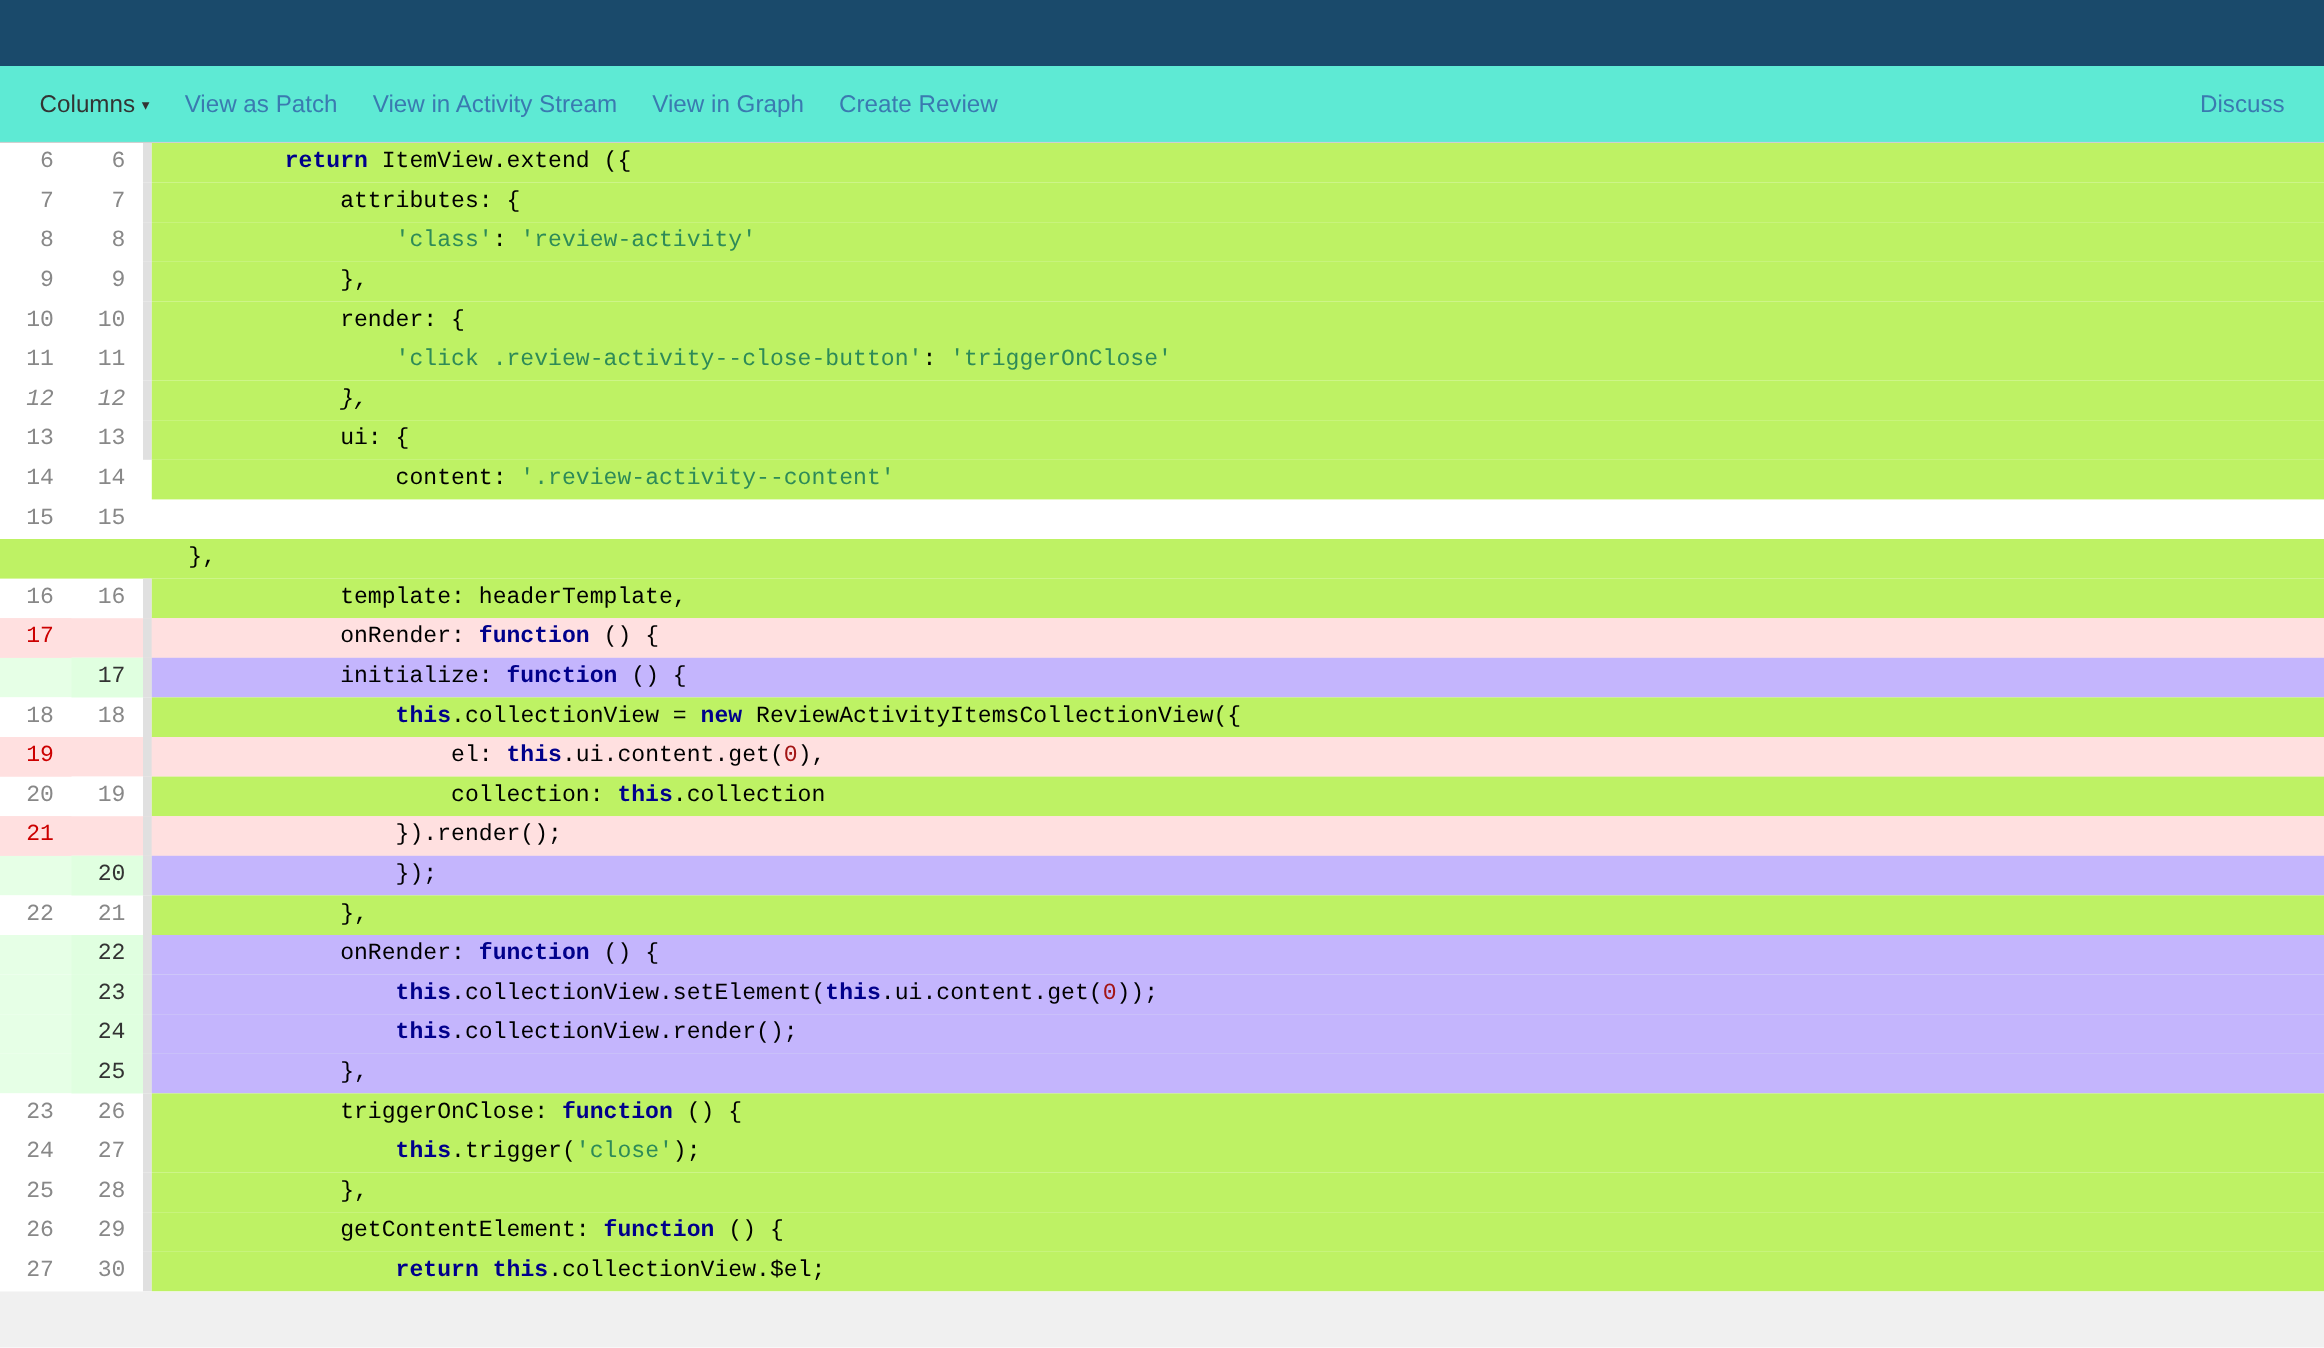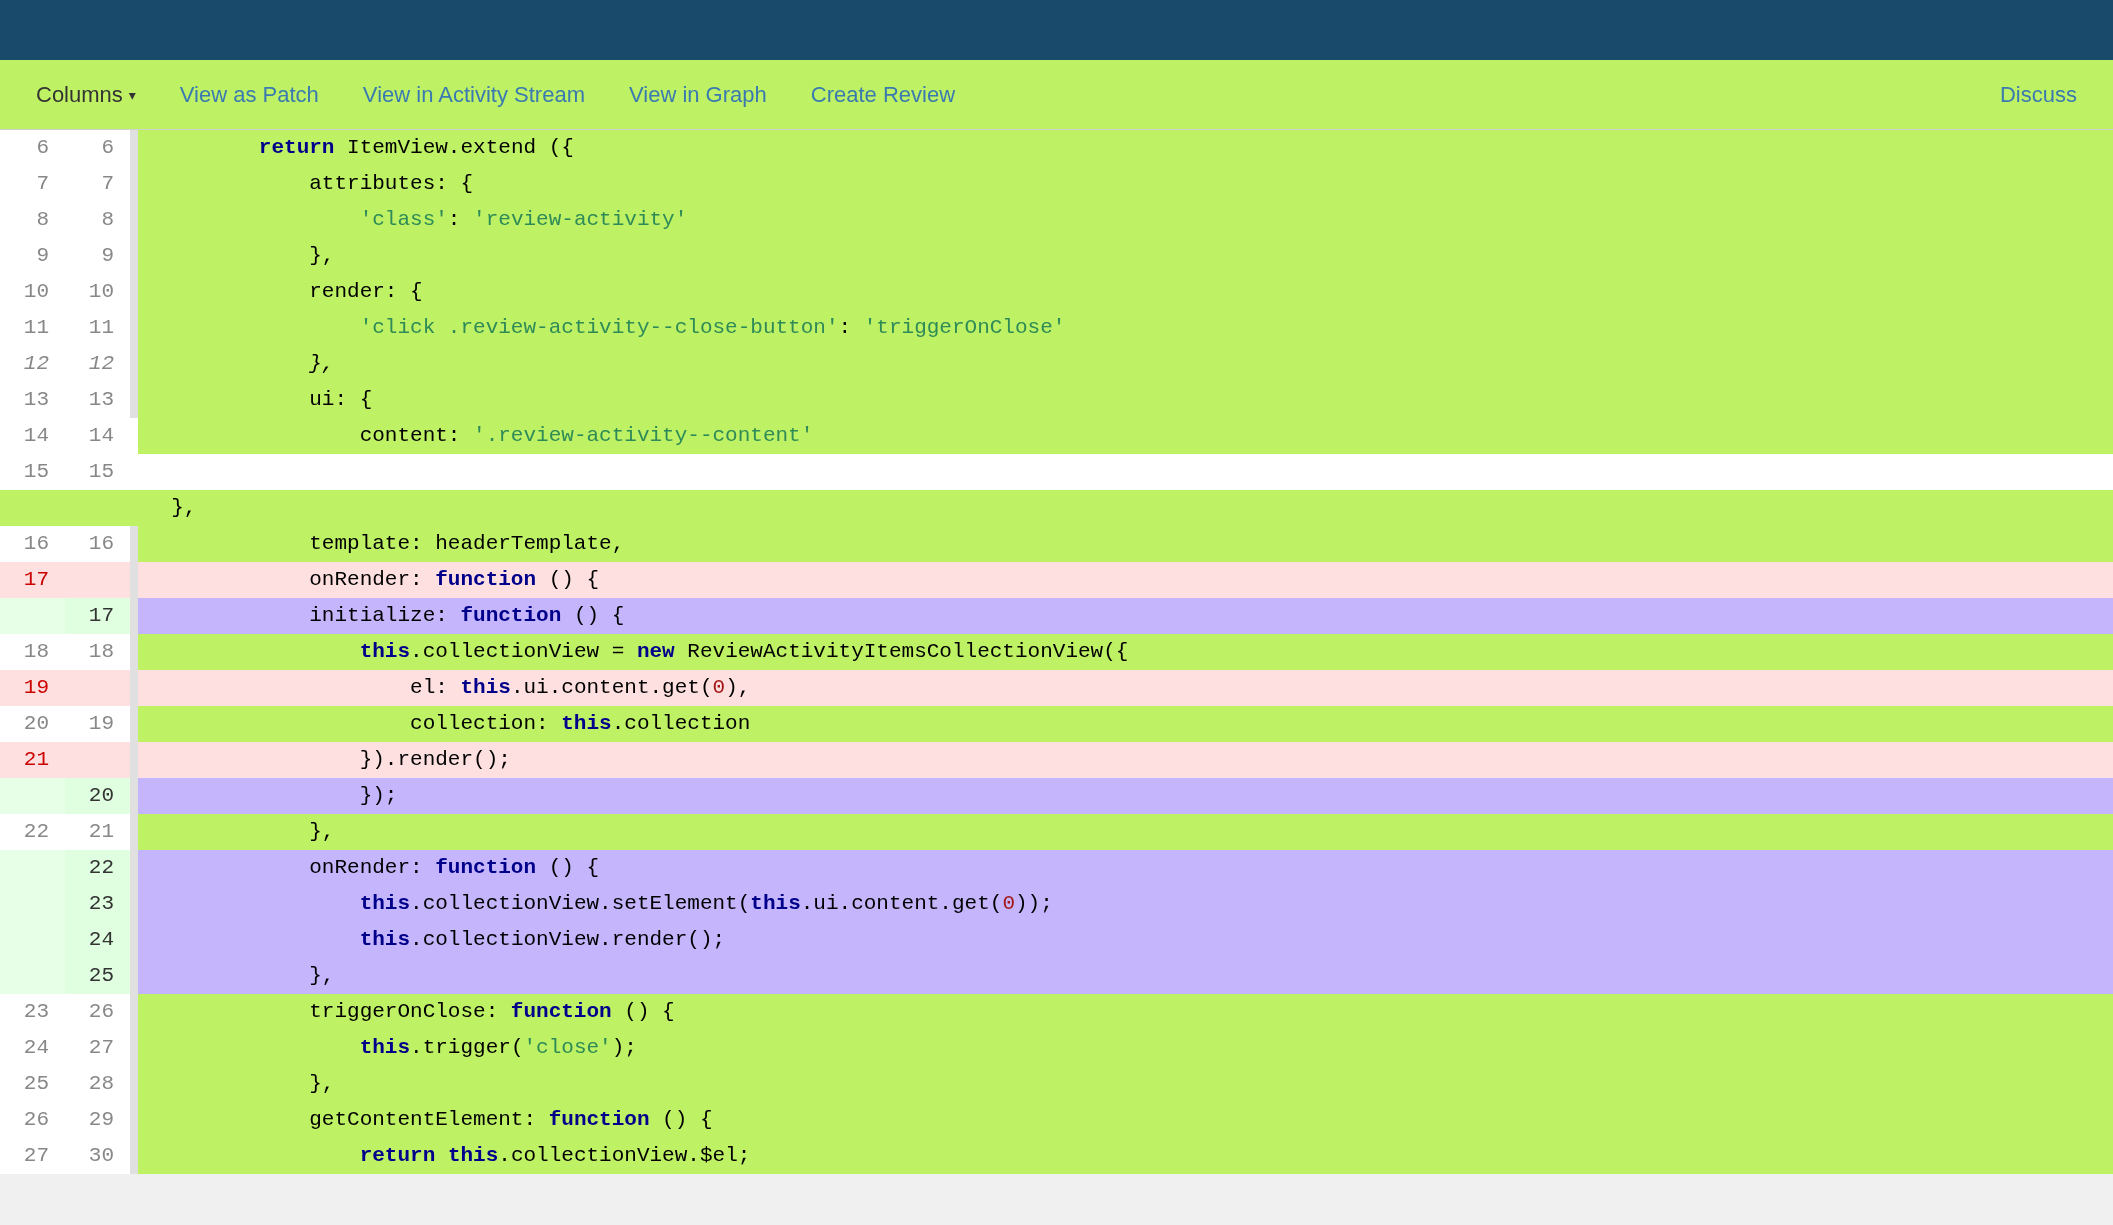--- a/index.html
+++ b/index.html
@@ -15,27 +15,27 @@
       min-height: 1225px;
     }
 
     .top-bar {
       background: #1a4a6b;
       height: 60px;
       width: 100%;
     }
 
     .toolbar {
-      background: #bef264;
+      background: #5eead4;
       height: 70px;
       display: flex;
       align-items: center;
       padding: 0 24px;
       border-bottom: 1px solid #d0d0d0;
-      gap: 20px;
+      gap: 8px;
     }
 
     .toolbar-btn {
       font-size: 22px;
       color: #3a7ab0;
       background: none;
       border: none;
       cursor: pointer;
       padding: 6px 12px;
       border-radius: 4px;

